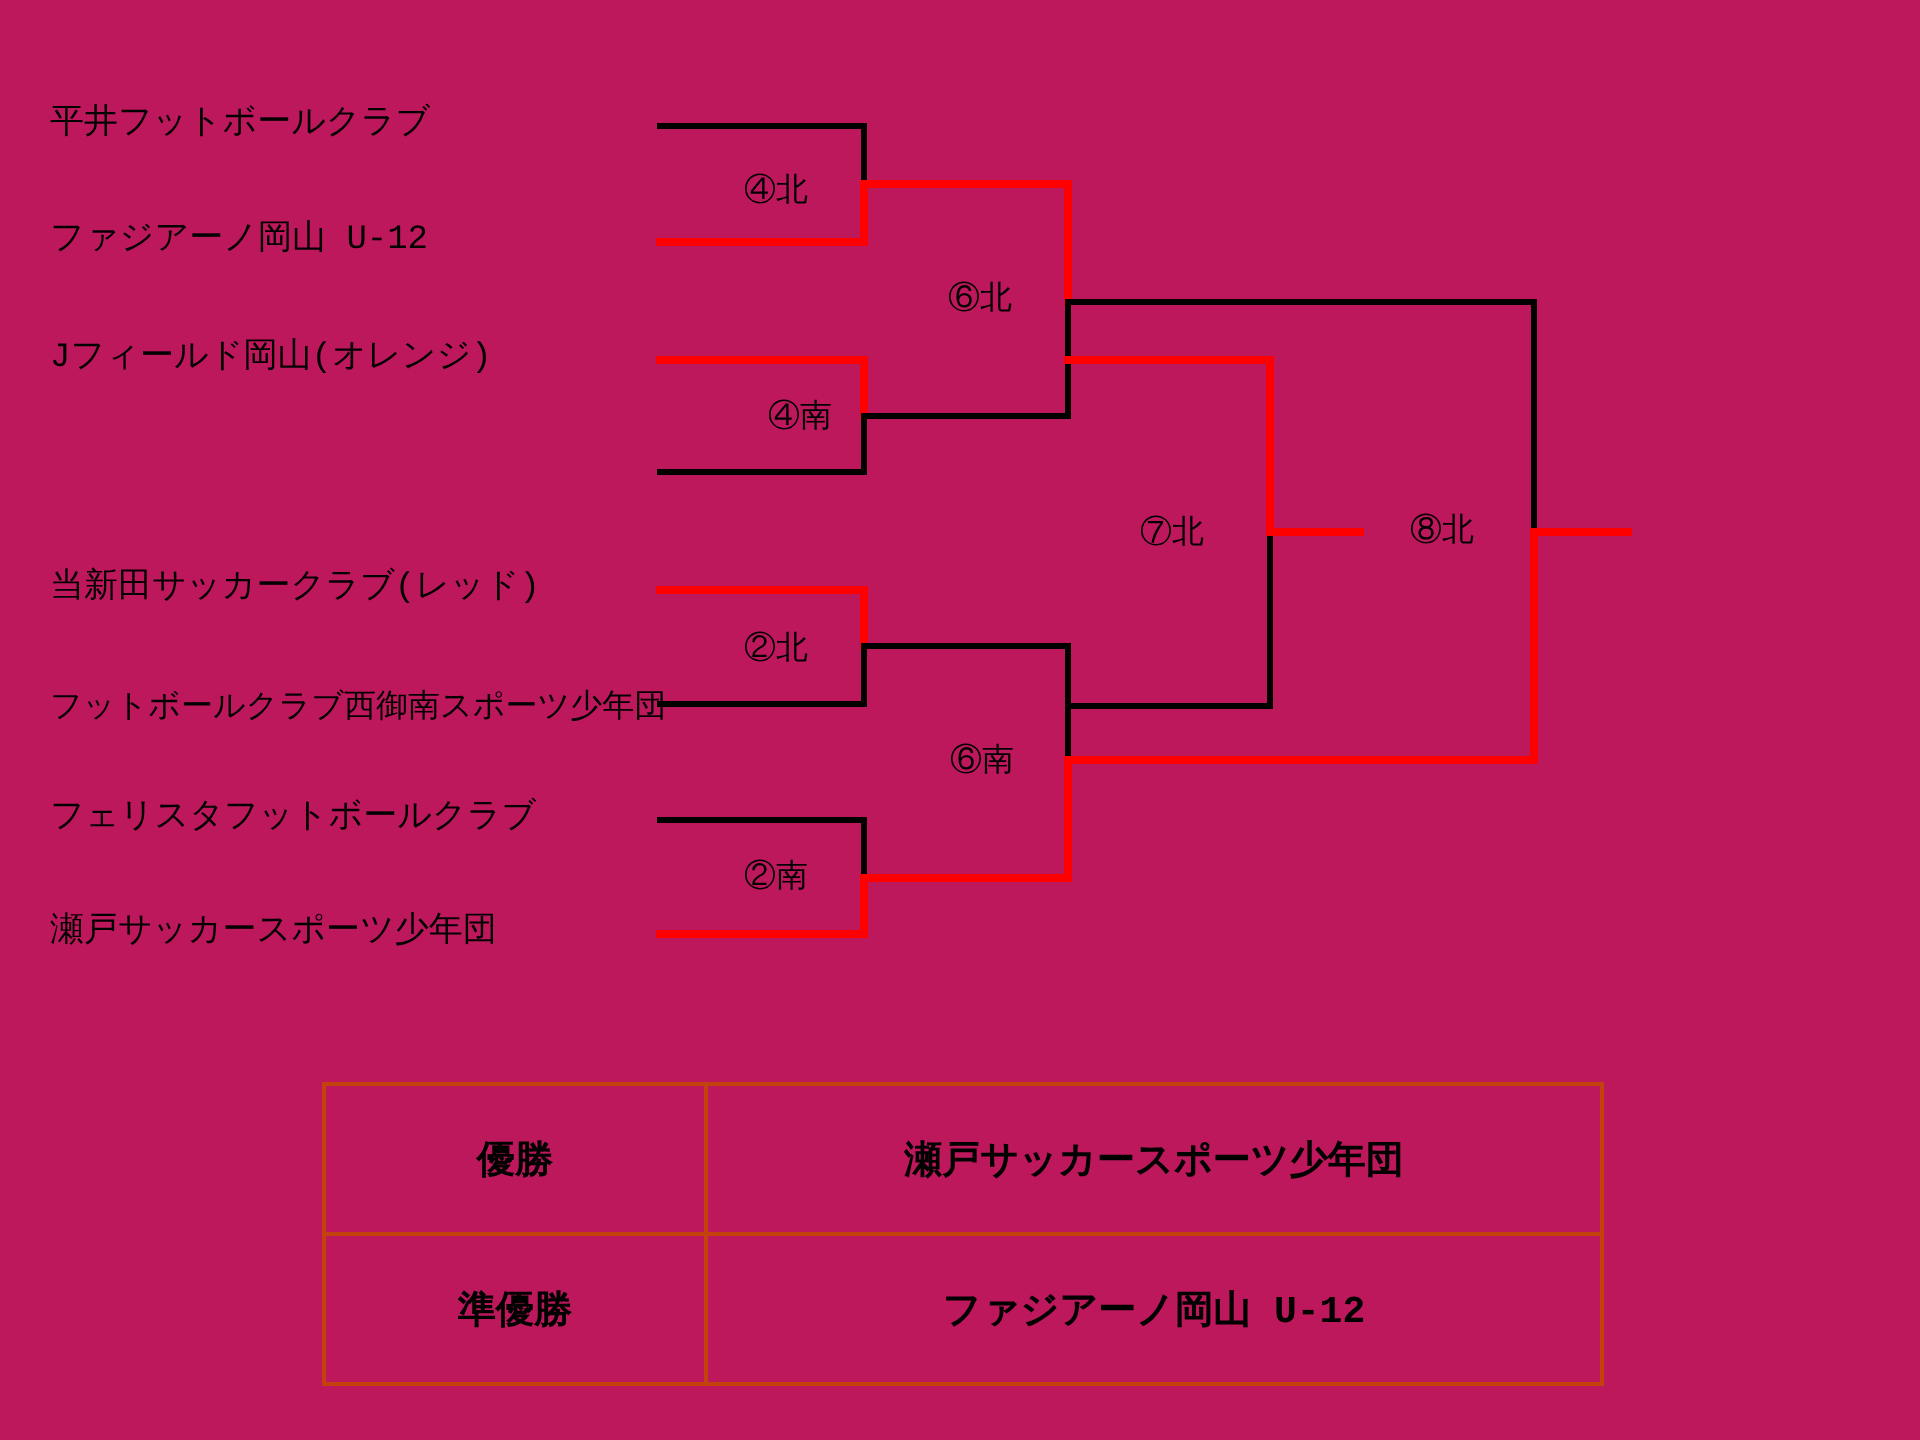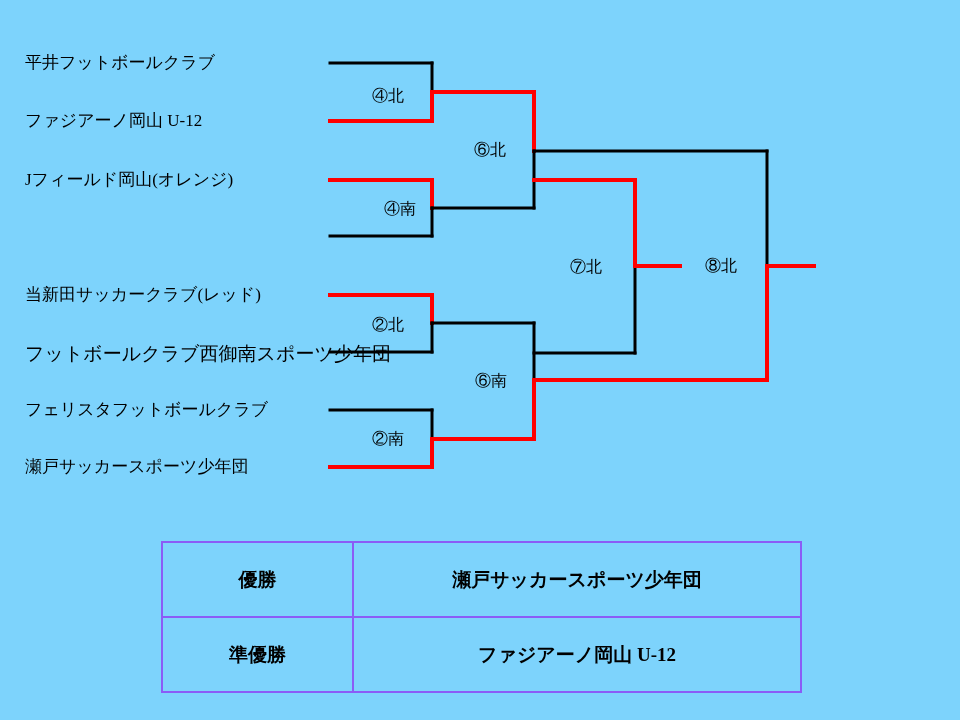--- a/index.html
+++ b/index.html
@@ -1,40 +1,40 @@
 <!DOCTYPE html>
 <html><head>
 <meta charset="utf-8">
 <style>
   html,body{margin:0;padding:0;background:#ffffff;}
   .canvas{
     position:relative;
     width:960px;height:720px;
-    background:#7dd3fc;
-    font-family:Liberation Serif, serif;
+    background:#be185d;
+    font-family:Liberation Mono, monospace;
     color:#000000;
     overflow:hidden;
   }
   .bracket-lines{position:absolute;left:0;top:0;}
   .team-name{
     position:absolute;left:25px;width:300px;height:20px;
     font-size:17px;line-height:20px;white-space:nowrap;
   }
-  .team-name.small{font-size:19px;}
+  .team-name.small{font-size:16px;}
   .match-label{
     position:absolute;width:56px;height:26px;
     font-size:16px;line-height:26px;text-align:center;white-space:nowrap;
   }
   .standings{
     position:absolute;left:161px;top:541px;
     border-collapse:collapse;table-layout:fixed;
     width:641px;height:152px;
   }
   .standings td{
-    border:2px solid #8b5cf6;
+    border:2px solid #c2410c;
     text-align:center;vertical-align:middle;
     font-size:19px;font-weight:bold;
     height:38px;padding:0;white-space:nowrap;
   }
   .standings td.rank-cell{width:189px;}
 </style>
 </head>
 <body>
 
 <div class="canvas">

